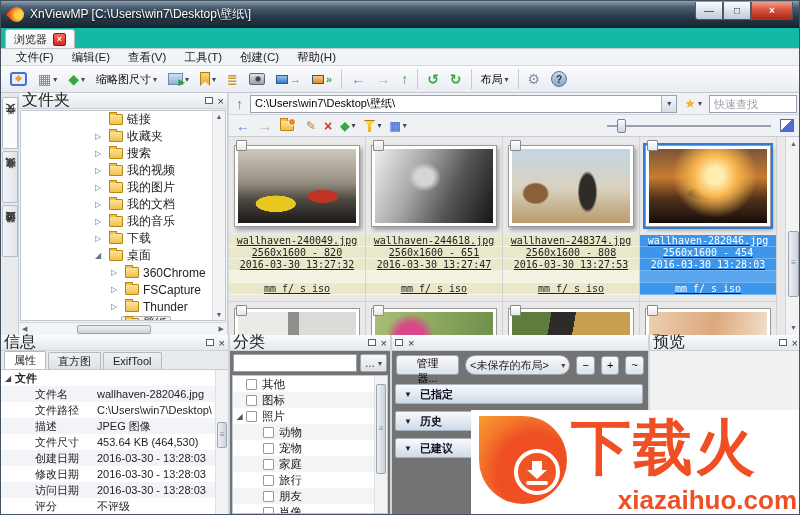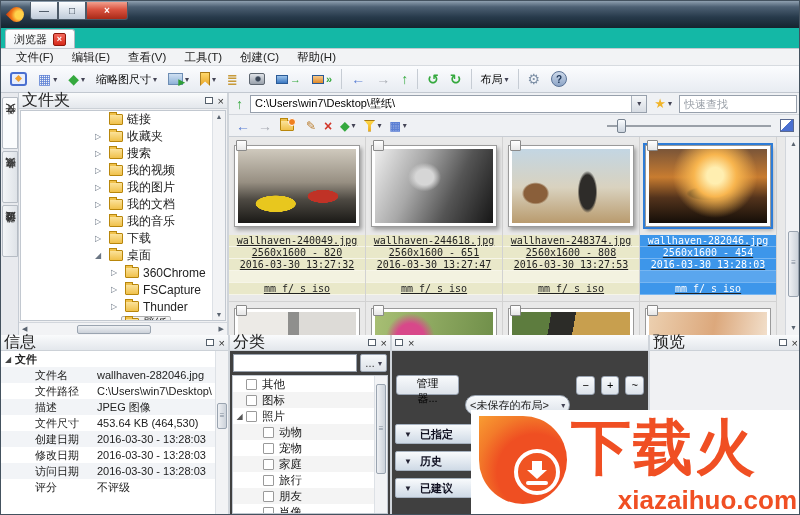--- a/index.html
+++ b/index.html
@@ -72,21 +72,21 @@
   .tree .tvscroll { position:absolute; right:0; top:0; bottom:0; width:13px; background:#f2f3f5; border-left:1px solid #dde1e6; display:flex; flex-direction:column; justify-content:space-between; align-items:center; font-size:7px; color:#5a6470; padding:2px 0; }
   .hscroll { height:13px; background:#f2f3f5; border-top:1px solid #d3d7dd; position:relative; display:flex; justify-content:space-between; align-items:center; font-size:7px; color:#5a6470; padding:0 3px; }
   .hthumb { position:absolute; left:58px; width:74px; height:9px; top:2px; background:linear-gradient(#eef0f3,#ccd2da); border:1px solid #9aa4b0; border-radius:2px; }
 
   .content { flex:1; display:flex; flex-direction:column; min-width:0; }
   .addrrow { height:22px; background:#eff1f4; border-bottom:1px solid #d3d7dd; display:flex; align-items:center; gap:4px; padding:0 4px; }
   .pathbox { flex:1; display:flex; height:18px; border:1px solid #97a0ac; background:#fff; }
   .pathbox input { flex:1; border:none; outline:none; font-size:11px; padding:0 4px; font-family:inherit; background:transparent; }
   .combobtn { width:15px; background:linear-gradient(#f5f7f9,#d7dce3); border-left:1px solid #aab2bc; display:flex; align-items:center; justify-content:center; font-size:8px; color:#445; }
   .star { color:#f0b42a; font-size:13px; }
-  .search { width:118px; height:18px; border:1px solid #97a0ac; font-size:11px; padding:0 4px; font-family:inherit; color:#444; }
+  .search { width:88px; height:18px; border:1px solid #97a0ac; font-size:11px; padding:0 4px; font-family:inherit; color:#444; }
   .search::placeholder { color:#9aa0a8; }
 
   .browsebar { height:22px; background:#eff1f4; border-bottom:1px solid #c8cdd4; display:flex; align-items:center; gap:2px; padding:0 4px; }
   .bbtn { display:flex; align-items:center; gap:2px; height:19px; padding:0 3px; background:none; border:none; font-size:12px; }
   .ic-funnel { width:12px; height:12px; background:linear-gradient(#ffd84a,#eead18); border:1px solid #a87a10; clip-path:polygon(0 0,100% 0,62% 46%,62% 100%,38% 100%,38% 46%); }
   .ic-newfolder { position:relative; }
   .ic-newfolder::after { content:""; position:absolute; right:-3px; top:-3px; width:6px; height:6px; border-radius:50%; background:#f08020; border:1px solid #fff; }
   .ic-pencil { color:#b87a28; font-size:12px; }
   .slider { position:relative; flex:1; max-width:172px; height:18px; margin-left:auto; }
   .strack { position:absolute; left:4px; right:4px; top:8px; height:2px; background:#9aa0a8; }
@@ -110,21 +110,21 @@
   .frame2 { width:126px; margin:2px auto 0; background:#fff; border:1px solid #9a9a9a; padding:3px 3px 0; }
   .pic2 { width:118px; height:30px; }
   .vscroll { position:absolute; right:0; top:0; bottom:0; width:16px; background:#f2f3f5; border-left:1px solid #d2d6dc; }
   .vscroll .sarr { position:absolute; left:0; width:15px; height:14px; font-size:7px; color:#5a6470; text-align:center; line-height:14px; }
   .vscroll .sarr.up { top:0; }
   .vscroll .sarr.dn { bottom:0; }
   .vthumb { position:absolute; left:2px; top:94px; width:11px; height:66px; background:linear-gradient(90deg,#eef0f3,#ccd2da); border:1px solid #9aa4b0; border-radius:2px; text-align:center; color:#7a8694; font-size:8px; line-height:62px; }
 
   
   .bottom { position:absolute; left:0; top:334px; width:800px; height:181px; background:#eef0f3; }
-  .panel { position:absolute; top:0; height:181px; background:#404040; border-right:2px solid #cfd4da; display:flex; flex-direction:column; }
+  .panel { position:absolute; top:0; height:181px; background:#737373; border-right:2px solid #cfd4da; display:flex; flex-direction:column; }
   .panel.info { left:0; width:229px; }
   .panel.cat { left:229px; width:162px; }
   .panel.catset { left:391px; width:258px; }
   .panel.preview { left:649px; width:151px; border-right:none; }
 
   .itabs { height:19px; background:#e7eaee; border-bottom:1px solid #c3c9d0; display:flex; align-items:flex-end; padding:0 3px; gap:2px; }
   .itab { height:17px; padding:0 9px; font-size:11px; display:flex; align-items:center; border:1px solid #b2b9c1; border-bottom:none; border-radius:2px 2px 0 0; background:linear-gradient(#eef0f3,#dde1e6); }
   .itab.active { background:#fff; height:18px; }
   .ibody { position:relative; flex:1; background:#fff; overflow:hidden; }
   .irow { display:flex; height:16px; align-items:center; font-size:11px; }
@@ -141,21 +141,21 @@
   .morebtn { height:18px; display:flex; align-items:center; background:linear-gradient(#f6f8fa,#dde2e8); border:1px solid #9aa4b2; border-radius:2px; font-size:10px; padding:0 4px; gap:3px; }
   .ctree { position:relative; flex:1; background:#fff; border:1px solid #c2c8d0; margin:0 2px 2px; overflow:hidden; }
   .crow { display:flex; align-items:center; height:16px; font-size:11.5px; }
   .crow:nth-child(even) { background:#f4f4f4; }
   .crow .carrow { width:13px; text-align:center; font-size:8px; color:#555; }
   .crow.lvl2 .carrow { width:30px; }
   .ccb { width:11px; height:11px; background:#fff; border:1px solid #9a9a9a; border-radius:1px; margin-right:5px; flex:none; }
 
   .csctl { display:flex; align-items:center; gap:6px; padding:4px 4px 2px; }
   .mgrbtn { height:20px; padding:0 10px; background:linear-gradient(#f8fafc,#dde3ea); border:1px solid #9aa4b2; border-radius:3px; font-size:11px; font-family:inherit; }
-  .layoutsel { height:20px; width:108px; display:flex; align-items:center; background:linear-gradient(#f8fafc,#dde3ea); border:1px solid #9aa4b2; border-radius:10px; font-size:11px; padding:0 4px;margin-top:40px; }
+  .layoutsel { height:20px; width:108px; display:flex; align-items:center; background:linear-gradient(#f8fafc,#dde3ea); border:1px solid #9aa4b2; border-radius:10px; font-size:11px; padding:0 4px; }
   .layoutsel .lv { flex:1; white-space:nowrap; overflow:hidden; }
   .sqbtn { width:19px; height:19px; background:linear-gradient(#f8fafc,#dde3ea); border:1px solid #9aa4b2; border-radius:3px; font-size:11px; font-family:inherit; line-height:1; }
   .csbar { display:flex; align-items:center; height:20px; margin:7px 5px 0 3px; background:linear-gradient(#f8fafc,#cfdae6); border:1px solid #a6b2c0; border-radius:2px; }
   .csbar .bararrow { font-size:8px; color:#223; margin:0 8px; }
   .csbar .barlabel { font-weight:bold; font-size:11px; color:#112; }
 
   .pbody { flex:1; background:#f0f1f3; }
 
   
   .watermark { position:absolute; left:470px; top:409px; width:330px; height:106px; background:#fff; z-index:50; }
@@ -168,20 +168,21 @@
   .wm-brand { position:absolute; left:100px; top:-6px; font-size:60px; font-weight:bold; color:#f04f23; line-height:88px; letter-spacing:2px; white-space:nowrap; }
   .wm-url { position:absolute; right:4px; bottom:0px; font-size:26px; font-weight:bold; color:#f04f23; letter-spacing:0px; white-space:nowrap; }
 </style>
 </head>
 <body>
 
 <div class="app">
 
   <div class="titlebar">
     <span class="flame"></span>
+    <span class="title">XnViewMP [C:\Users\win7\Desktop\壁纸\]</span>
     <span class="winbtns">
       <span class="wb min">—</span>
       <span class="wb max">□</span>
       <span class="wb close">×</span>
     </span>
   </div>
 
   <div class="tabrow">
     <div class="tab">
       <span>浏览器</span>
@@ -581,20 +582,35 @@
     </div>
   </div>
 
   <div class="bottom">
 
     <div class="panel info">
       <div class="phead">
         <span class="ptitle">信息</span>
         <span class="pfloat"></span>
         <span class="pclose">×</span>
+      </div>
+      <div class="itabs">
+
+          <span class="itab active">
+            <span>属性</span>
+          </span>
+
+          <span class="itab">
+            <span>直方图</span>
+          </span>
+
+          <span class="itab">
+            <span>ExifTool</span>
+          </span>
+
       </div>
       <div class="ibody">
         <div class="irow">
           <span class="sectarrow">◢</span>
           <span class="sect">文件</span>
         </div>
 
           <div class="irow">
             <span class="ilabel">文件名</span>
             <span class="ival">wallhaven-282046.jpg</span>

